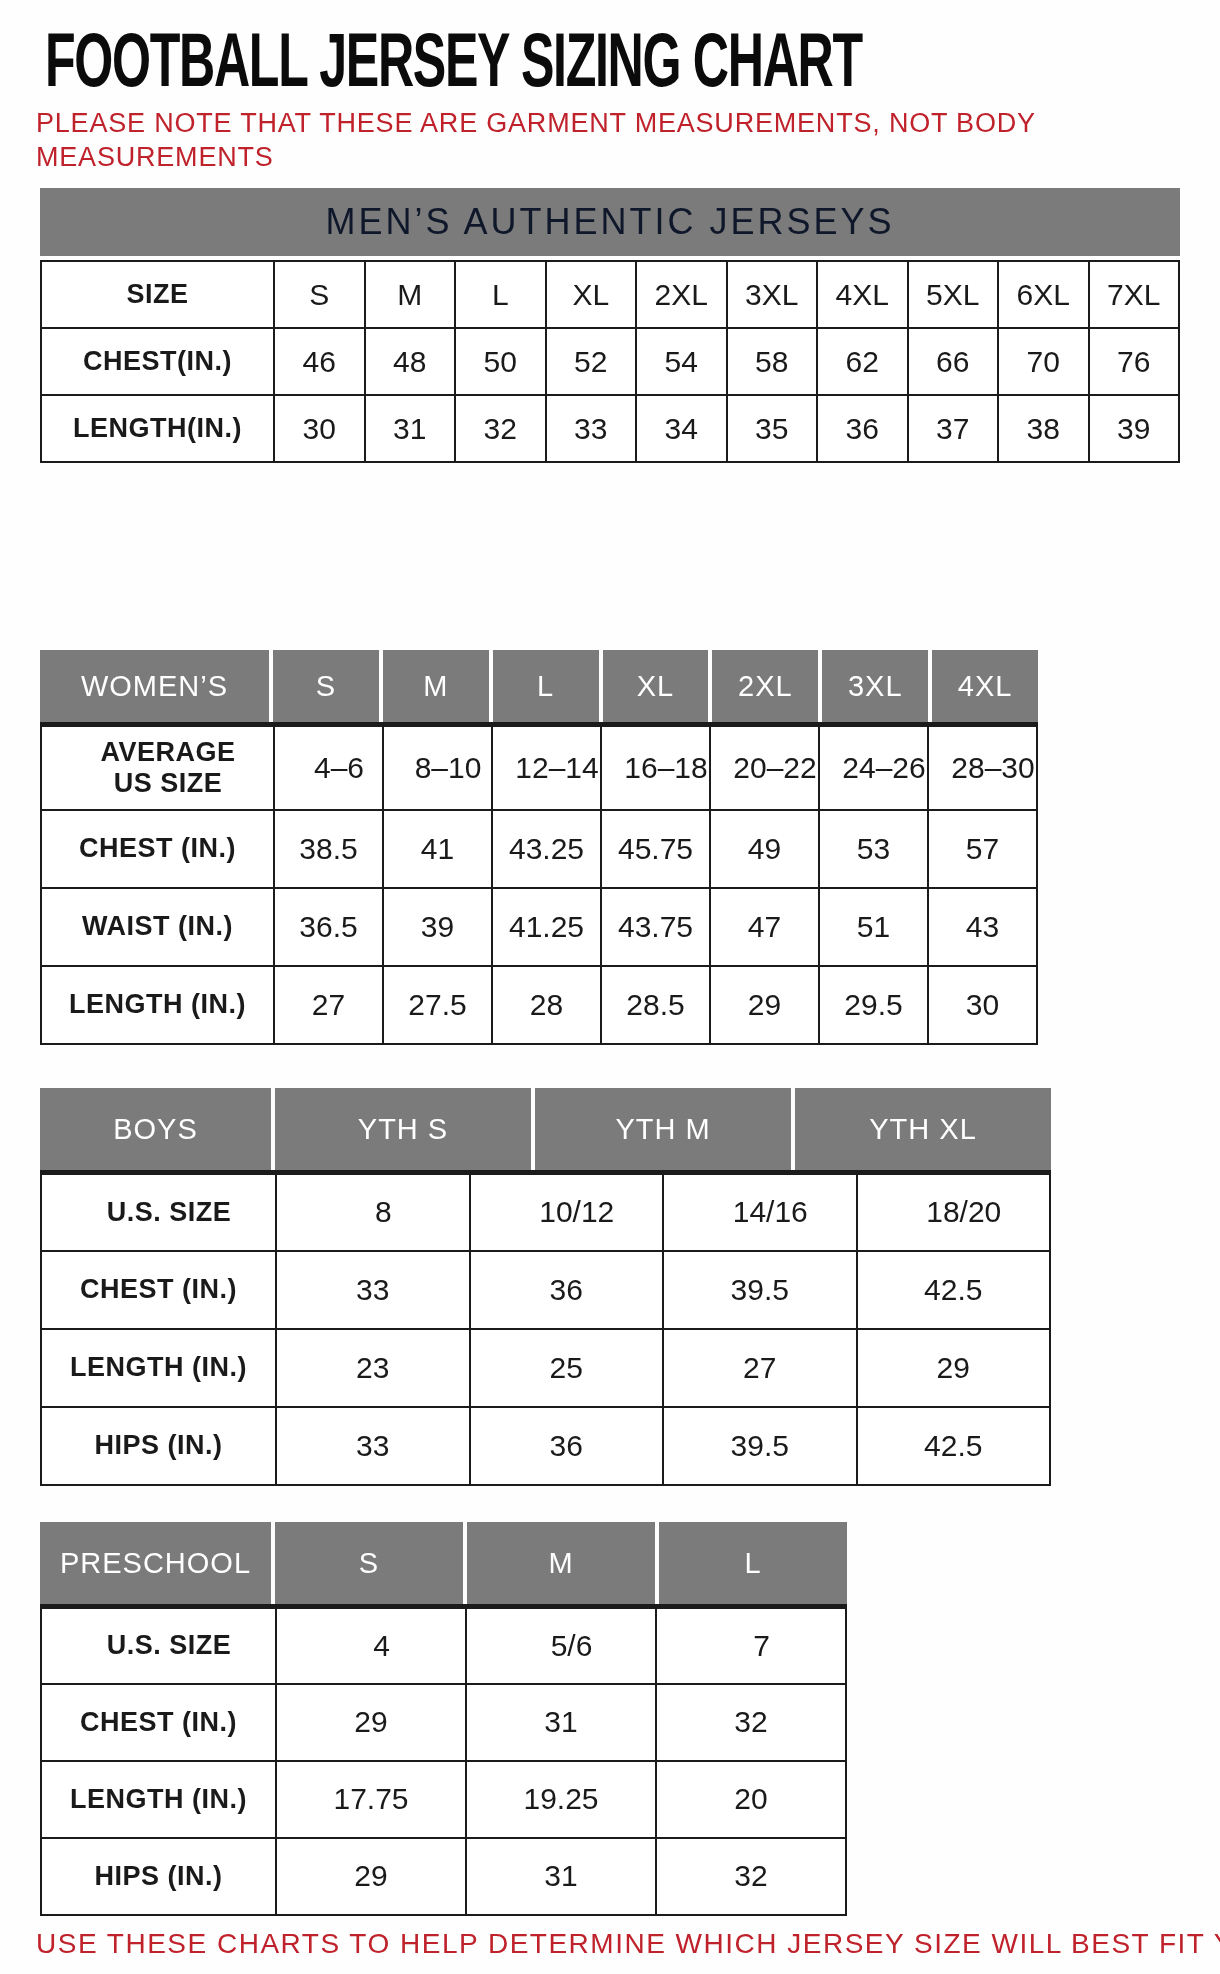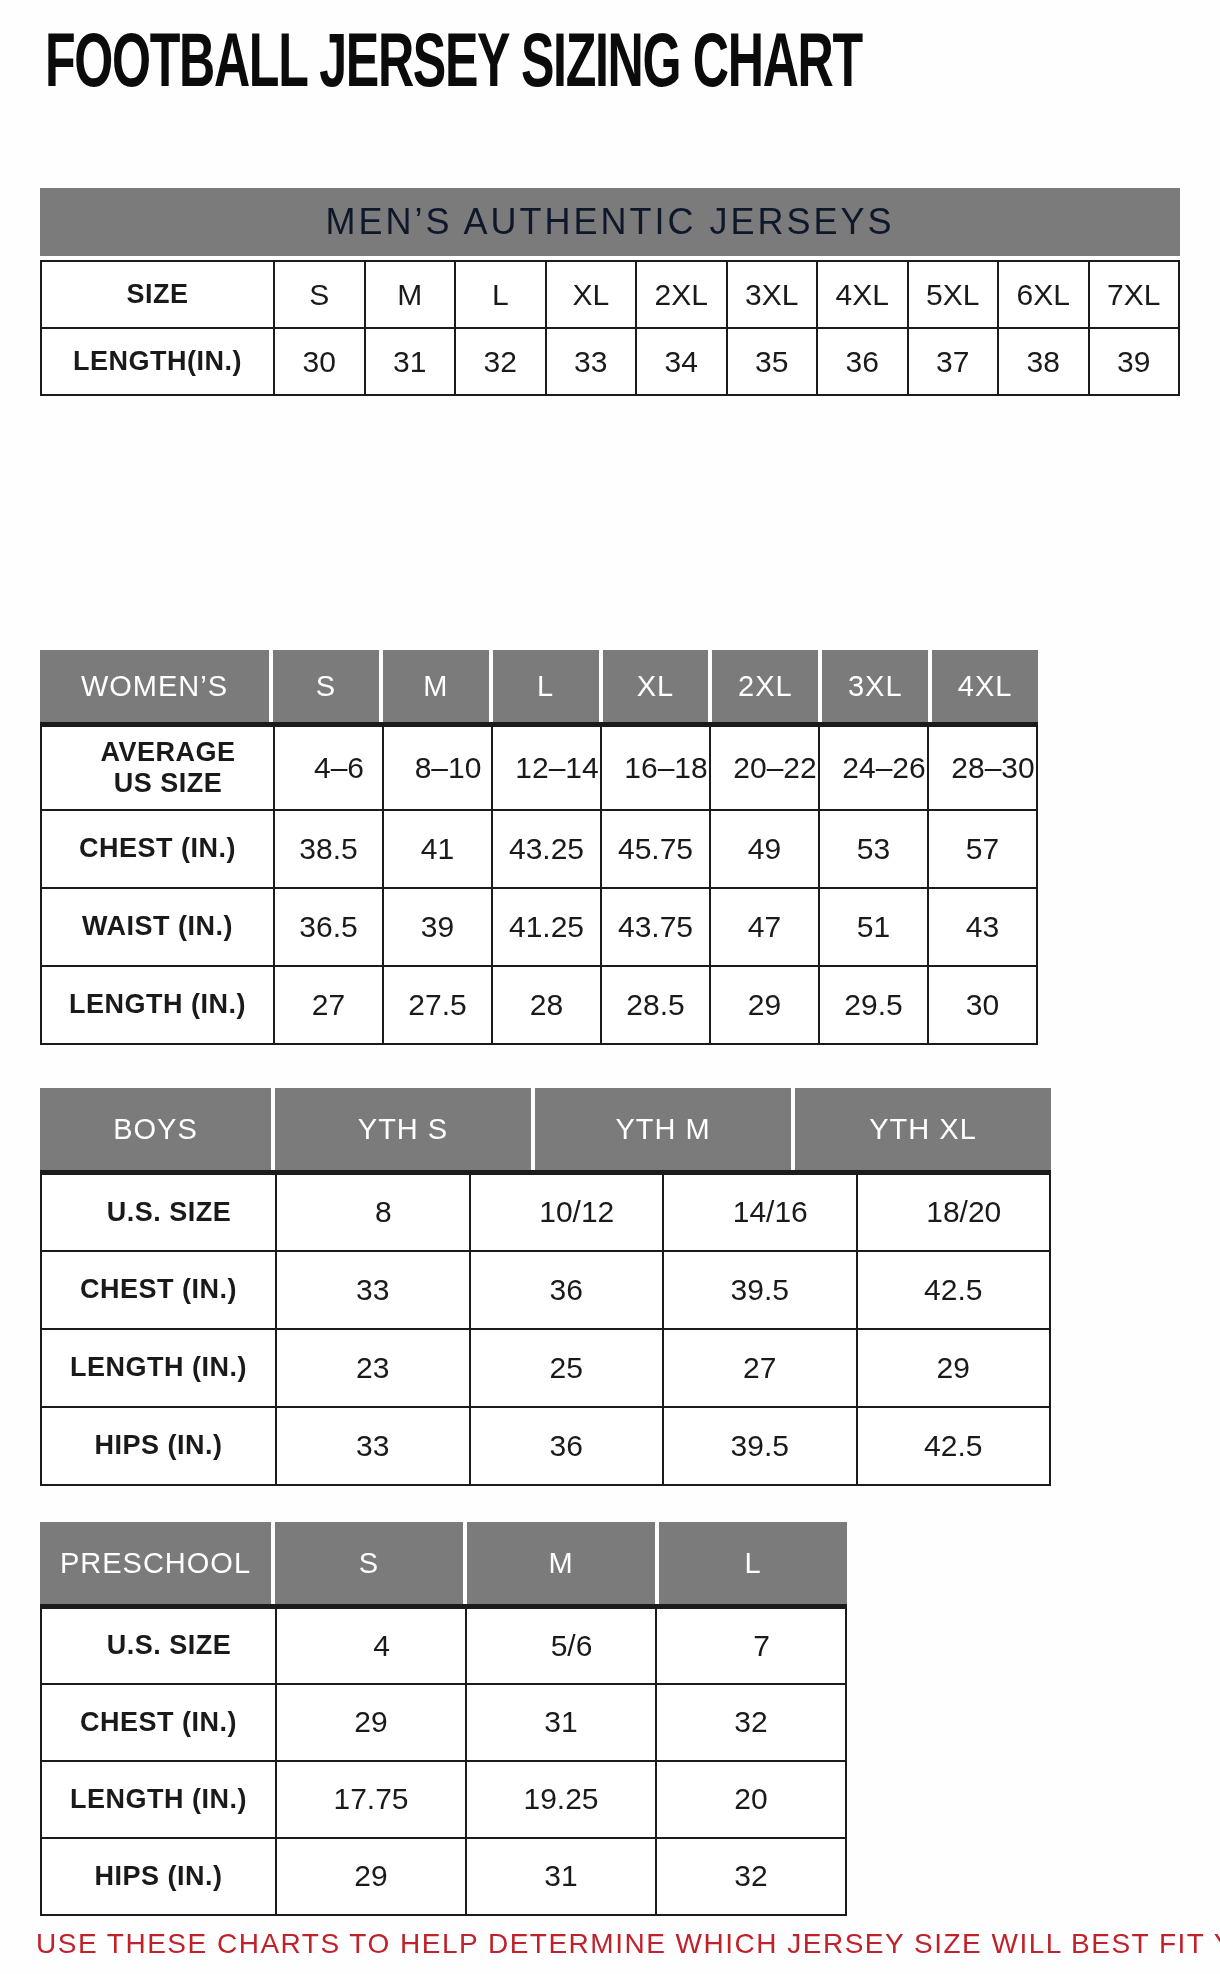--- a/index.html
+++ b/index.html
@@ -69,20 +69,24 @@
     font-size:28px; letter-spacing:1.5px; color:#c0222c; white-space:nowrap;
   }
 </style>
 </head>
 <body>
 
 <div class="page">
 
   <h1 class="title">FOOTBALL JERSEY SIZING CHART</h1>
 
+  <div class="note">
+    <div>PLEASE NOTE THAT THESE ARE GARMENT MEASUREMENTS, NOT BODY</div>
+    <div>MEASUREMENTS</div>
+  </div>
 
   <div class="banner">MEN’S AUTHENTIC JERSEYS</div>
 
   <table class="tbl mens">
     <colgroup>
         <col style="width:233px">
         <col>
         <col>
         <col>
         <col>
@@ -101,20 +105,33 @@
       <td>L</td>
       <td>XL</td>
       <td>2XL</td>
       <td>3XL</td>
       <td>4XL</td>
       <td>5XL</td>
       <td>6XL</td>
       <td>7XL</td>
     </tr>
     <tr>
+      <th>CHEST(IN.)</th>
+      <td>46</td>
+      <td>48</td>
+      <td>50</td>
+      <td>52</td>
+      <td>54</td>
+      <td>58</td>
+      <td>62</td>
+      <td>66</td>
+      <td>70</td>
+      <td>76</td>
+    </tr>
+    <tr>
       <th>LENGTH(IN.)</th>
       <td>30</td>
       <td>31</td>
       <td>32</td>
       <td>33</td>
       <td>34</td>
       <td>35</td>
       <td>36</td>
       <td>37</td>
       <td>38</td>

